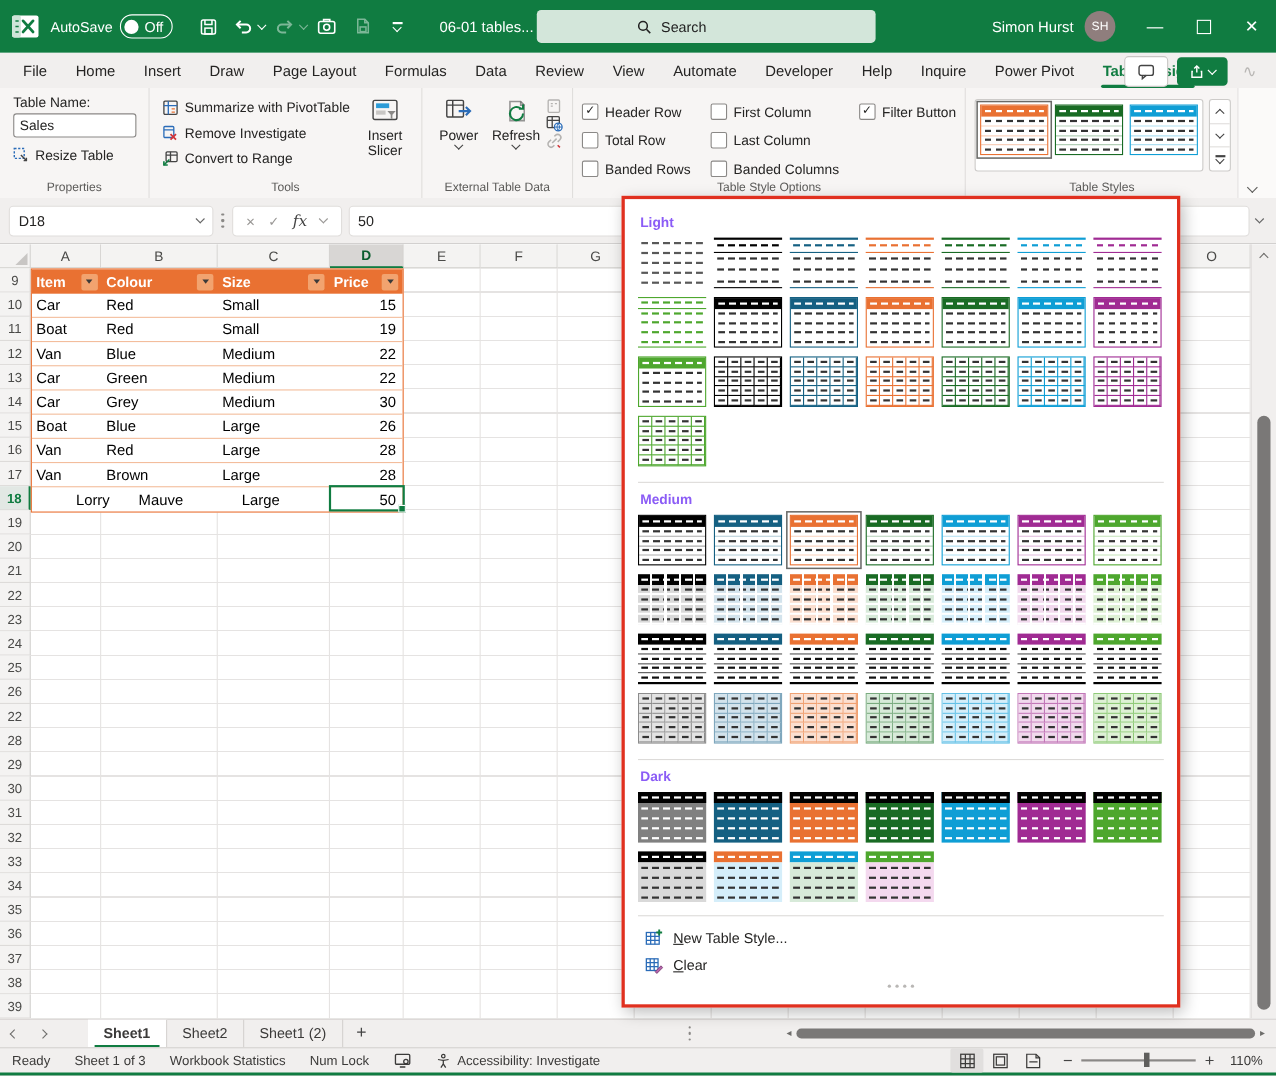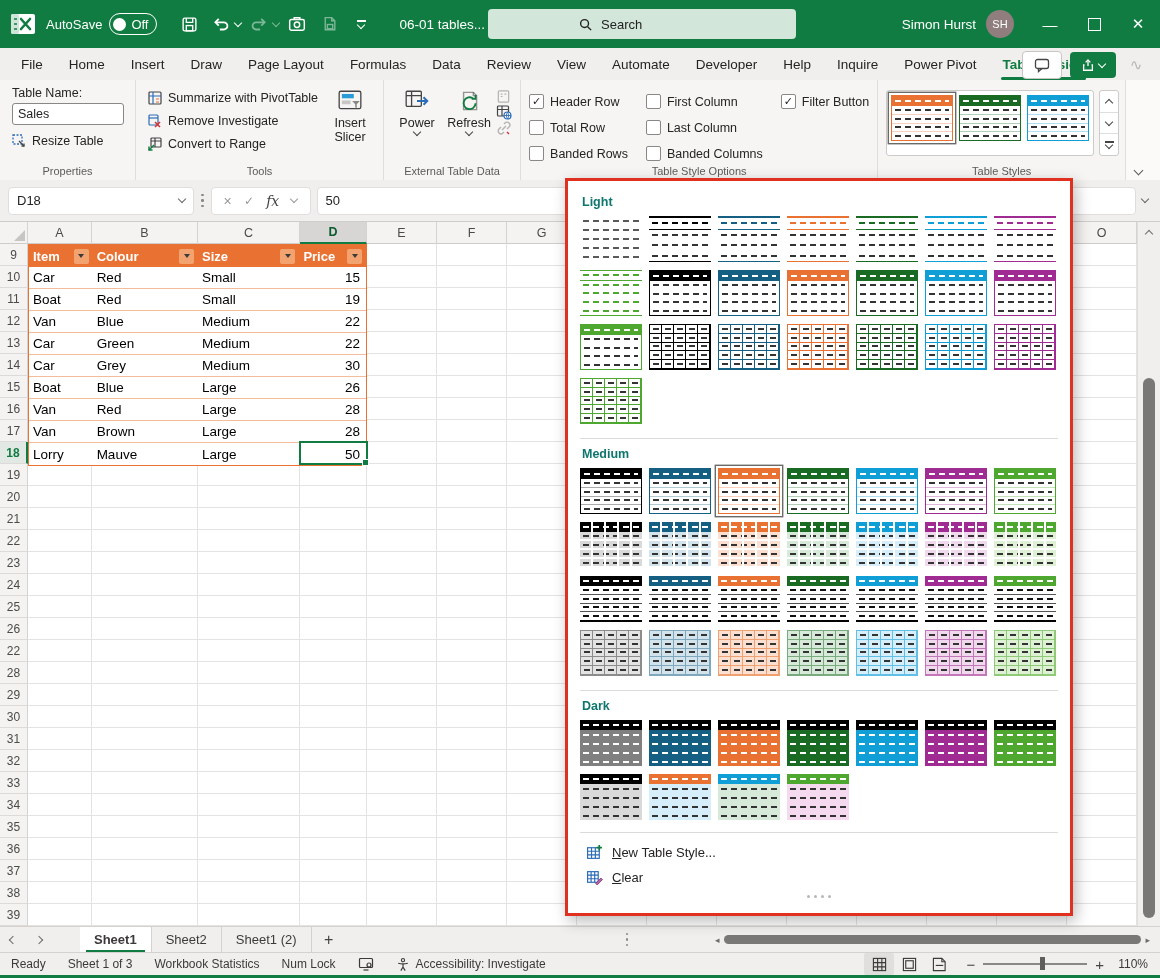--- a/index.html
+++ b/index.html
@@ -88,39 +88,39 @@
   .rowheads{position:absolute;left:0;top:22px;width:28px;}
   .rh{width:28px;height:22px;background:#F4F3F2;border-right:1px solid #D5D3D1;border-bottom:1px solid #DDDBD9;box-sizing:border-box;
       display:flex;align-items:center;justify-content:center;font-size:12px;color:#4a4a48;}
   .rh.selrow{background:#E2E8E4;color:#107C41;border-right:2px solid #107C41;font-weight:bold;}
   .cellsbg{position:absolute;left:28px;top:22px;width:1109px;height:682px;
            background-image:repeating-linear-gradient(to bottom,transparent 0 21px,#E5E3E2 21px 22px);}
   .vline{position:absolute;top:22px;width:1px;height:682px;background:#E5E3E2;}
   
   .xltable{position:absolute;left:28px;top:22px;width:339px;border:1px solid #E97132;box-sizing:border-box;background:#fff;font-size:13.5px;}
   .xlrow{display:flex;height:22px;border-bottom:1px solid #F3BD9C;box-sizing:border-box;}
-  .xlrow:last-child{border-bottom:none;}
+  .xlrow:last-child{border-bottom:none;padding-left:36px;}
   .xlhead{display:flex;height:22px;background:#E97132;color:#fff;font-weight:bold;font-size:13px;}
   .xc{box-sizing:border-box;padding:0 4px;display:flex;align-items:center;overflow:hidden;white-space:nowrap;}
   .xc.num{justify-content:flex-end;padding-right:6px;}
   .fbtn{width:15px;height:15px;background:#F2A36F;border-radius:2px;margin-left:auto;display:flex;align-items:center;justify-content:center;flex:none;}
   .fbtn i{width:0;height:0;border-left:3.5px solid transparent;border-right:3.5px solid transparent;border-top:4.5px solid #3b3a39;}
   .selcell{position:absolute;border:2px solid #107C41;box-sizing:border-box;background:transparent;}
   .selcell i{position:absolute;right:-3px;bottom:-3px;width:5px;height:5px;background:#107C41;border:1px solid #fff;}
   
   .vscroll{position:absolute;left:1137px;top:0;width:23px;height:704px;background:#F1EFEE;border-left:1px solid #E0DEDC;box-sizing:border-box;}
   .vscroll .arr{height:20px;display:flex;align-items:center;justify-content:center;color:#6e6d6b;}
   .vthumb{position:absolute;left:5px;width:12px;border-radius:6px;background:#7A7877;}
   
   .stylepanel{position:absolute;left:565px;top:178px;width:508px;height:738px;background:#fff;
               border:3px solid #E0301F;box-sizing:border-box;box-shadow:3px 5px 14px rgba(0,0,0,.28);
               padding:6px 12px 4px 12px;display:flex;flex-direction:column;z-index:30;overflow:hidden;}
   .spsection{padding-top:4px;}
   .spsection + .spsection{border-top:1px solid #DDDBD9;margin-top:6px;}
-  .sptitle{font-size:12.5px;font-weight:bold;color:#0f766e;margin:4px 0 7px 2px;}
+  .sptitle{font-size:12.5px;font-weight:bold;color:#8b5cf6;margin:4px 0 7px 2px;}
   .sprow{display:grid;grid-template-columns:repeat(7,62px);gap:8px 7px;margin-bottom:8px;}
   .spmenu{border-top:1px solid #DDDBD9;margin-top:4px;padding-top:7px;}
   .menuitem{display:flex;align-items:center;gap:9px;height:25px;padding-left:6px;font-size:13px;color:#252423;}
   .menuitem .lbl::first-letter{text-decoration:underline;}
   .grip{display:flex;justify-content:center;gap:4px;padding:5px 0 1px 0;}
   .grip i{width:3px;height:3px;border-radius:50%;background:#B9B7B5;display:block;}
   
   .thumb{width:62px;height:46px;background:#fff;display:flex;flex-direction:column;box-sizing:border-box;position:relative;}
   .thumb.sel{box-shadow:0 0 0 2px #fff,0 0 0 3.4px #6a6a68;}
   .trow{flex:1;display:flex;align-items:center;padding:0 3px;box-sizing:border-box;}

